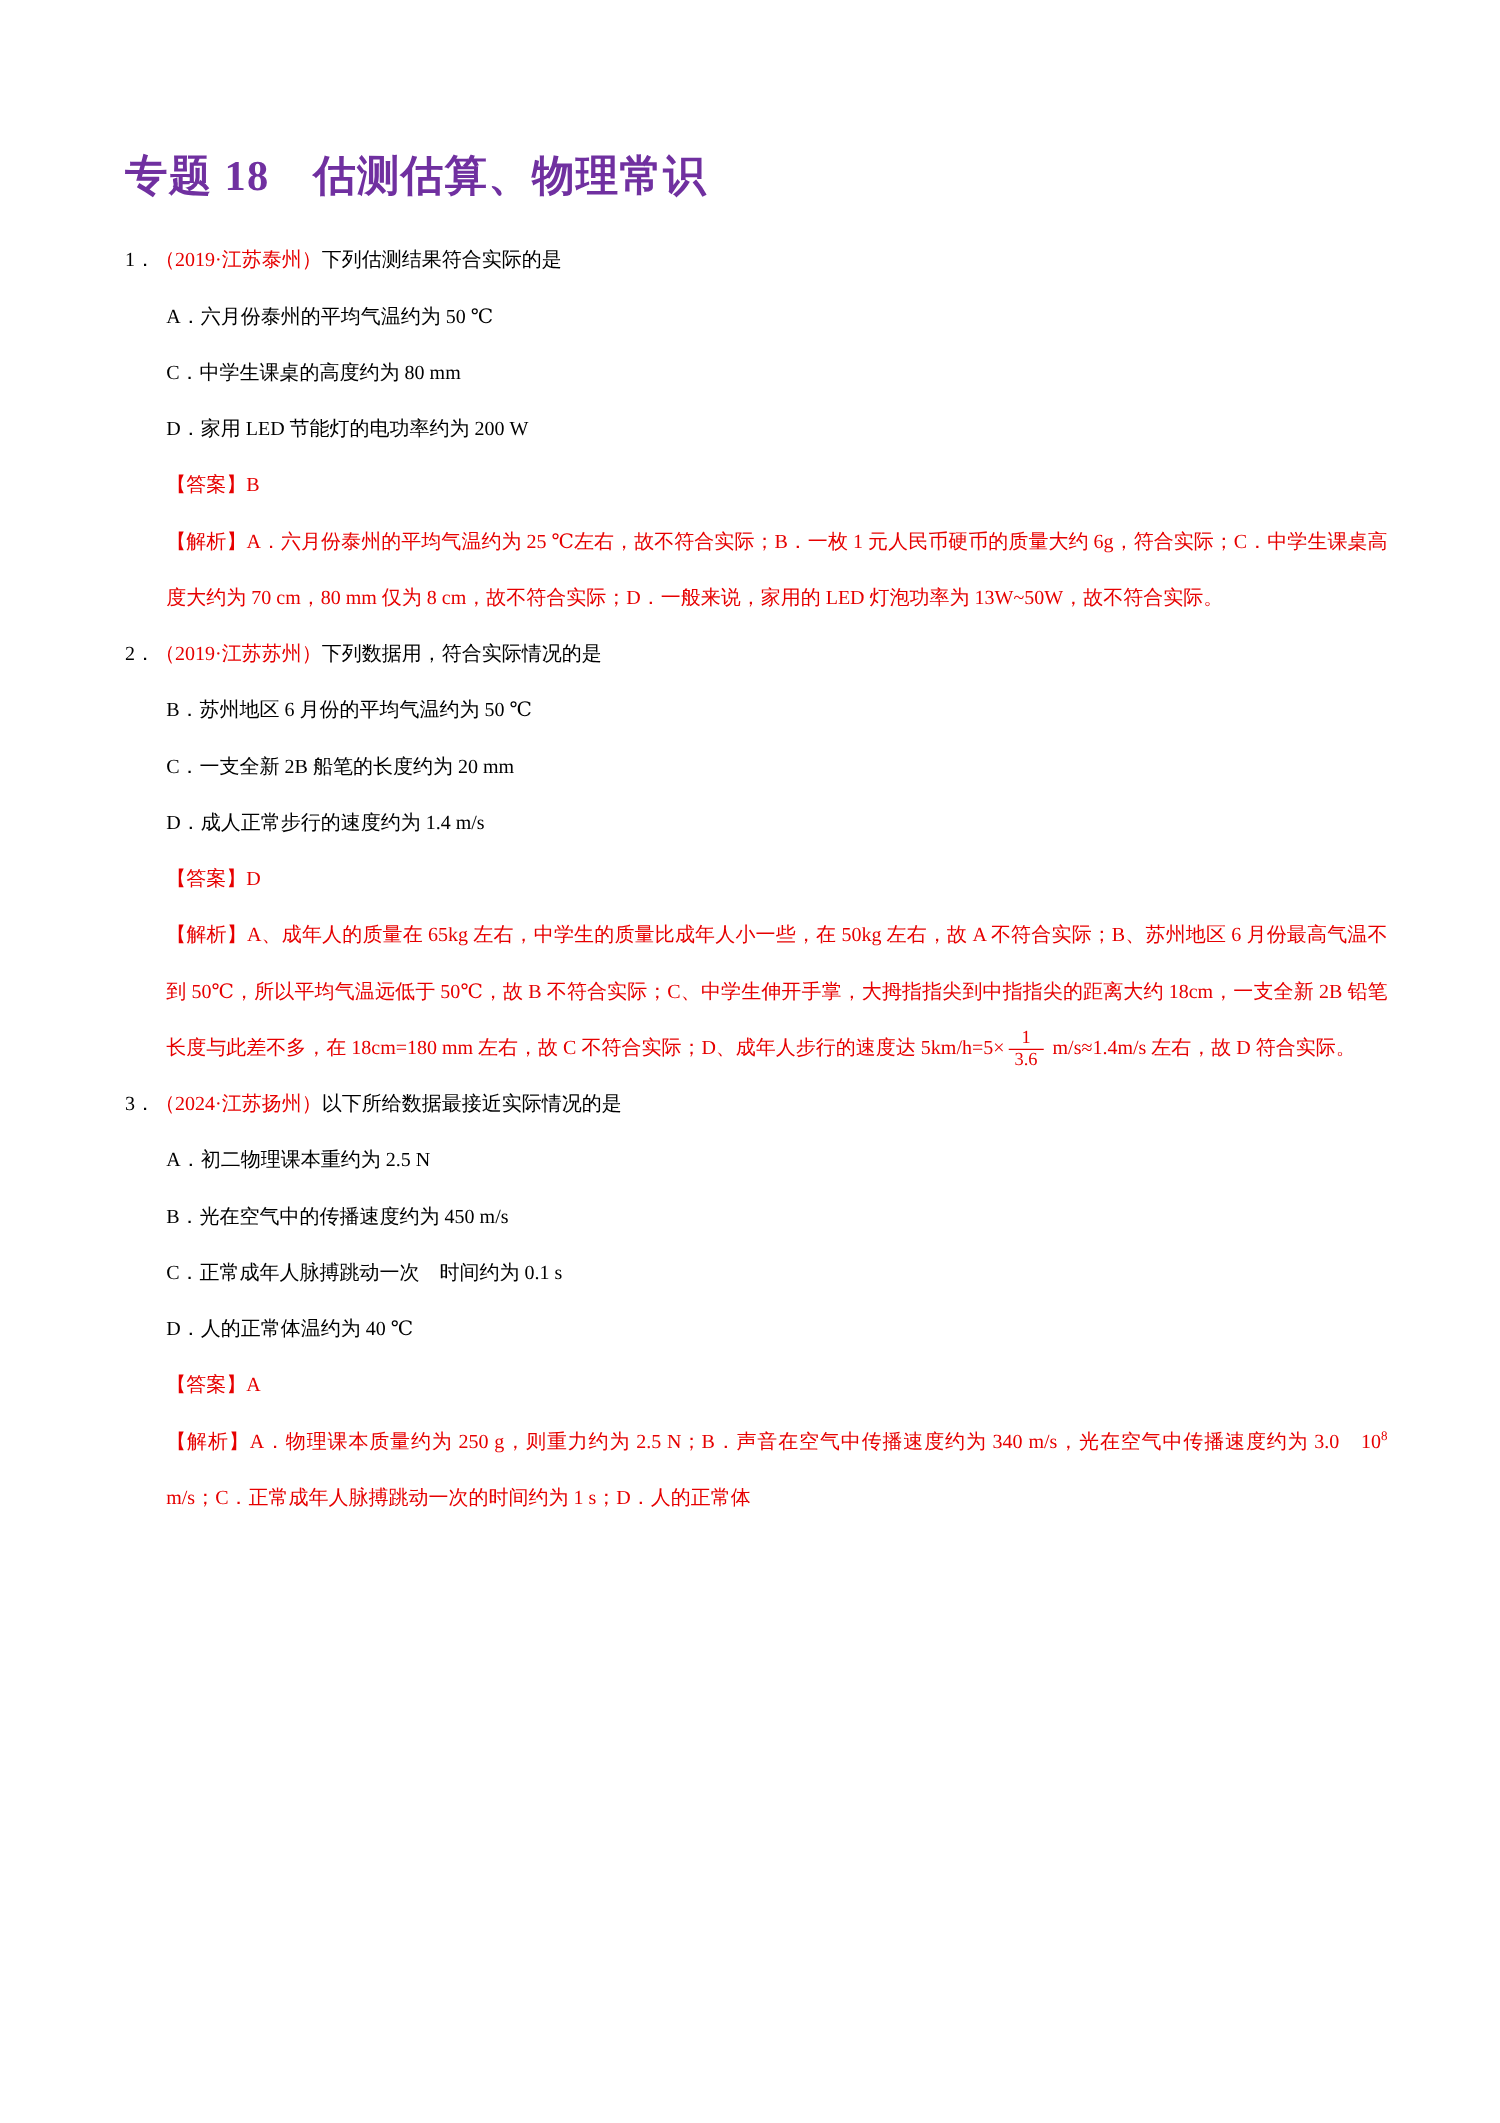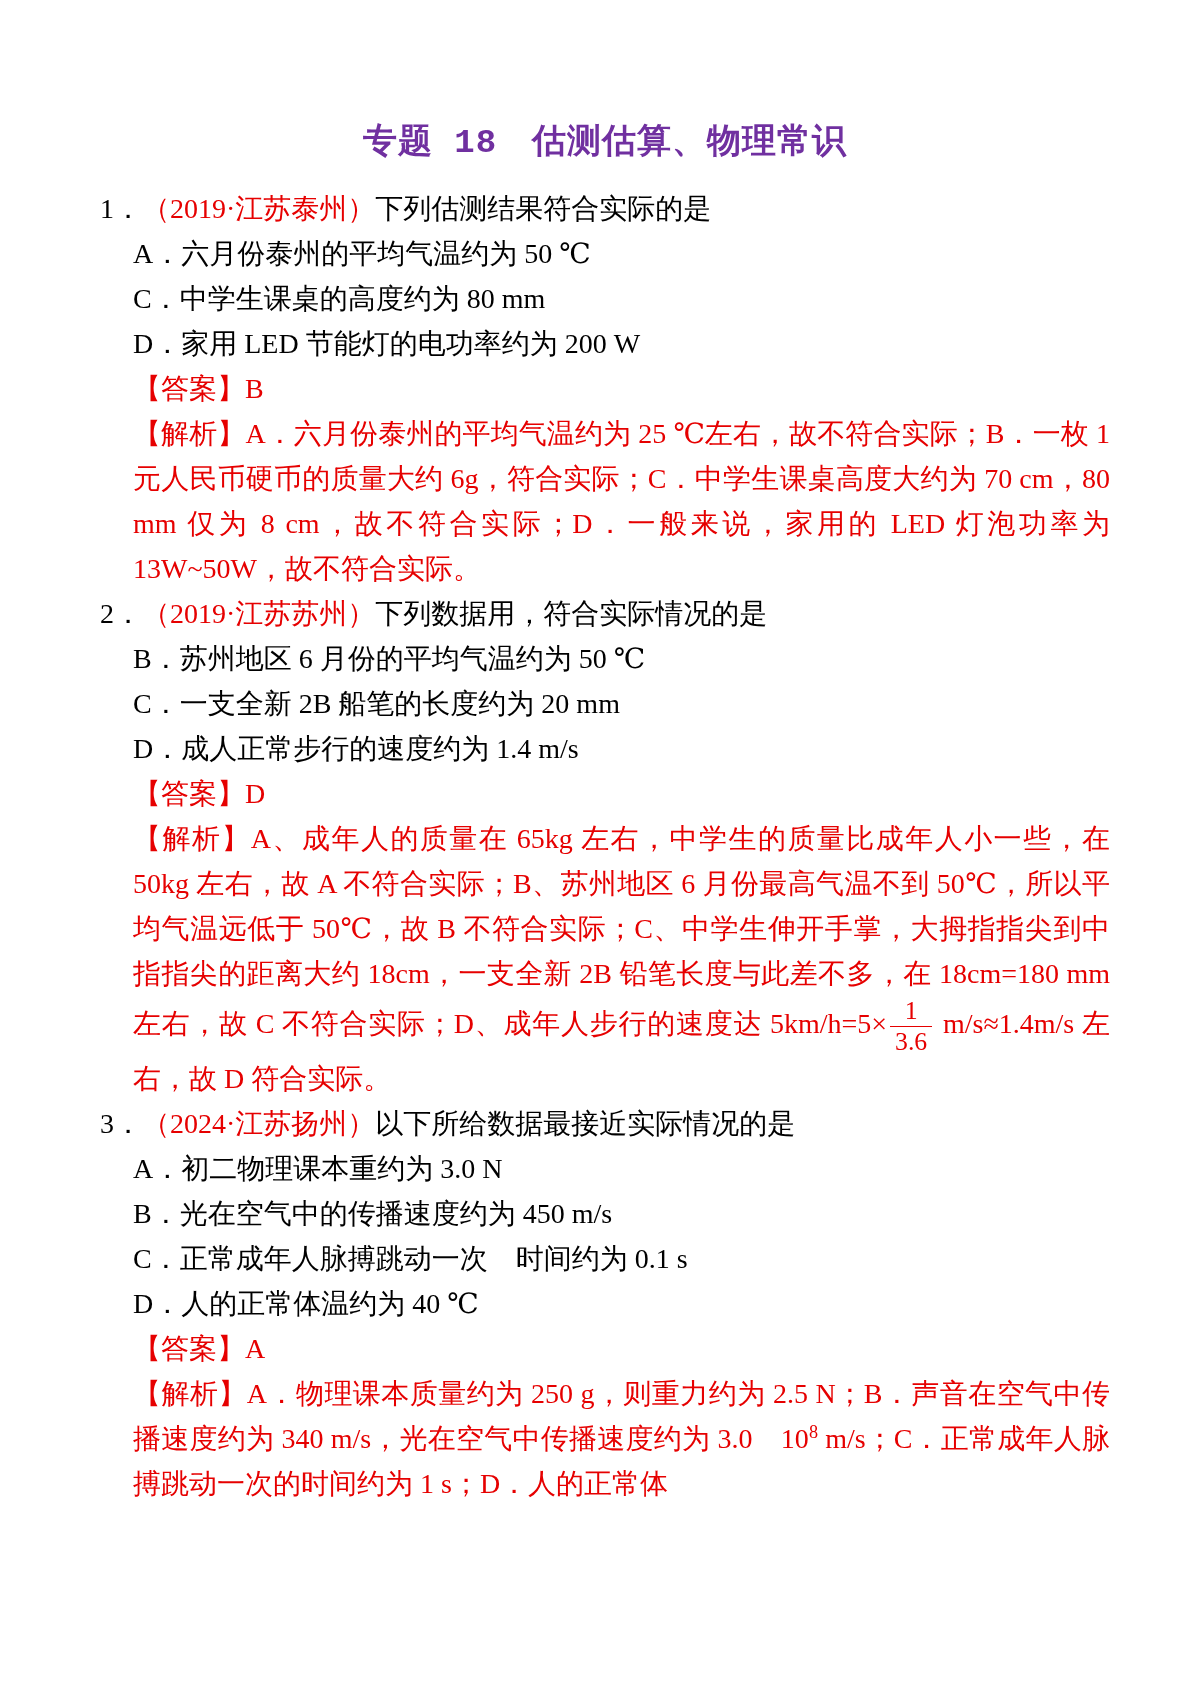--- a/index.html
+++ b/index.html
@@ -5,29 +5,29 @@
   * { margin:0; padding:0; box-sizing:border-box; }
   html,body { background:#ffffff; }
   body {
     width:1200px; height:1698px;
     font-family:"Liberation Serif","DejaVu Serif",serif;
     color:#000000;
     overflow:hidden;
   }
   .page { padding:118px 90px 0 100px; }
   .title {
-    text-align:center;
+    text-align:left;
     color:#7030a0;
     font-size:34px;
     font-weight:bold;
     letter-spacing:1px;
     margin-bottom:22px;
-    font-family:Liberation Mono, monospace;
+    font-family:Liberation Serif, serif;
   }
-  p { font-size:28px; line-height:45px; }
+  p { font-size:16px; line-height:45px; }
   .stem { color:#000; }
   .red { color:#e60000; }
   .indent { padding-left:33px; }
   .analysis { text-align:justify; }
   .frac {
     display:inline-block;
     vertical-align:middle;
     text-align:center;
     line-height:1.15;
     font-size:0.92em;
@@ -57,21 +57,21 @@
     <p class="stem"><span>2．</span><span class="red">（2019·江苏苏州）</span><span>下列数据用，符合实际情况的是</span></p>
     <p class="indent">B．苏州地区 6 月份的平均气温约为 50 ℃</p>
     <p class="indent">C．一支全新 2B 船笔的长度约为 20 mm</p>
     <p class="indent">D．成人正常步行的速度约为 1.4 m/s</p>
     <p class="indent red"><span>【答案】</span><span>D</span></p>
     <p class="indent red analysis"><span>【解析】</span><span>A、成年人的质量在 65kg 左右，中学生的质量比成年人小一些，在 50kg 左右，故 A 不符合实际；B、苏州地区 6 月份最高气温不到 50℃，所以平均气温远低于 50℃，故 B 不符合实际；C、中学生伸开手掌，大拇指指尖到中指指尖的距离大约 18cm，一支全新 2B 铅笔长度与此差不多，在 18cm=180 mm 左右，故 C 不符合实际；D、成年人步行的速度达 5km/h=5×</span><span class="frac"><span class="num">1</span><span class="den">3.6</span></span><span> m/s≈1.4m/s 左右，故 D 符合实际。</span></p>
   </section>
 
   <section>
     <p class="stem"><span>3．</span><span class="red">（2024·江苏扬州）</span><span>以下所给数据最接近实际情况的是</span></p>
-    <p class="indent">A．初二物理课本重约为 3.0 N</p>
+    <p class="indent">A．初二物理课本重约为 2.5 N</p>
     <p class="indent">B．光在空气中的传播速度约为 450 m/s</p>
     <p class="indent">C．正常成年人脉搏跳动一次　时间约为 0.1 s</p>
     <p class="indent">D．人的正常体温约为 40 ℃</p>
     <p class="indent red"><span>【答案】</span><span>A</span></p>
     <p class="indent red analysis"><span>【解析】</span><span>A．物理课本质量约为 250 g，则重力约为 2.5 N；B．声音在空气中传播速度约为 340 m/s，光在空气中传播速度约为 3.0　10</span><sup>8</sup><span> m/s；C．正常成年人脉搏跳动一次的时间约为 1 s；D．人的正常体</span></p>
   </section>
 
 </div>
 
 </body></html>

